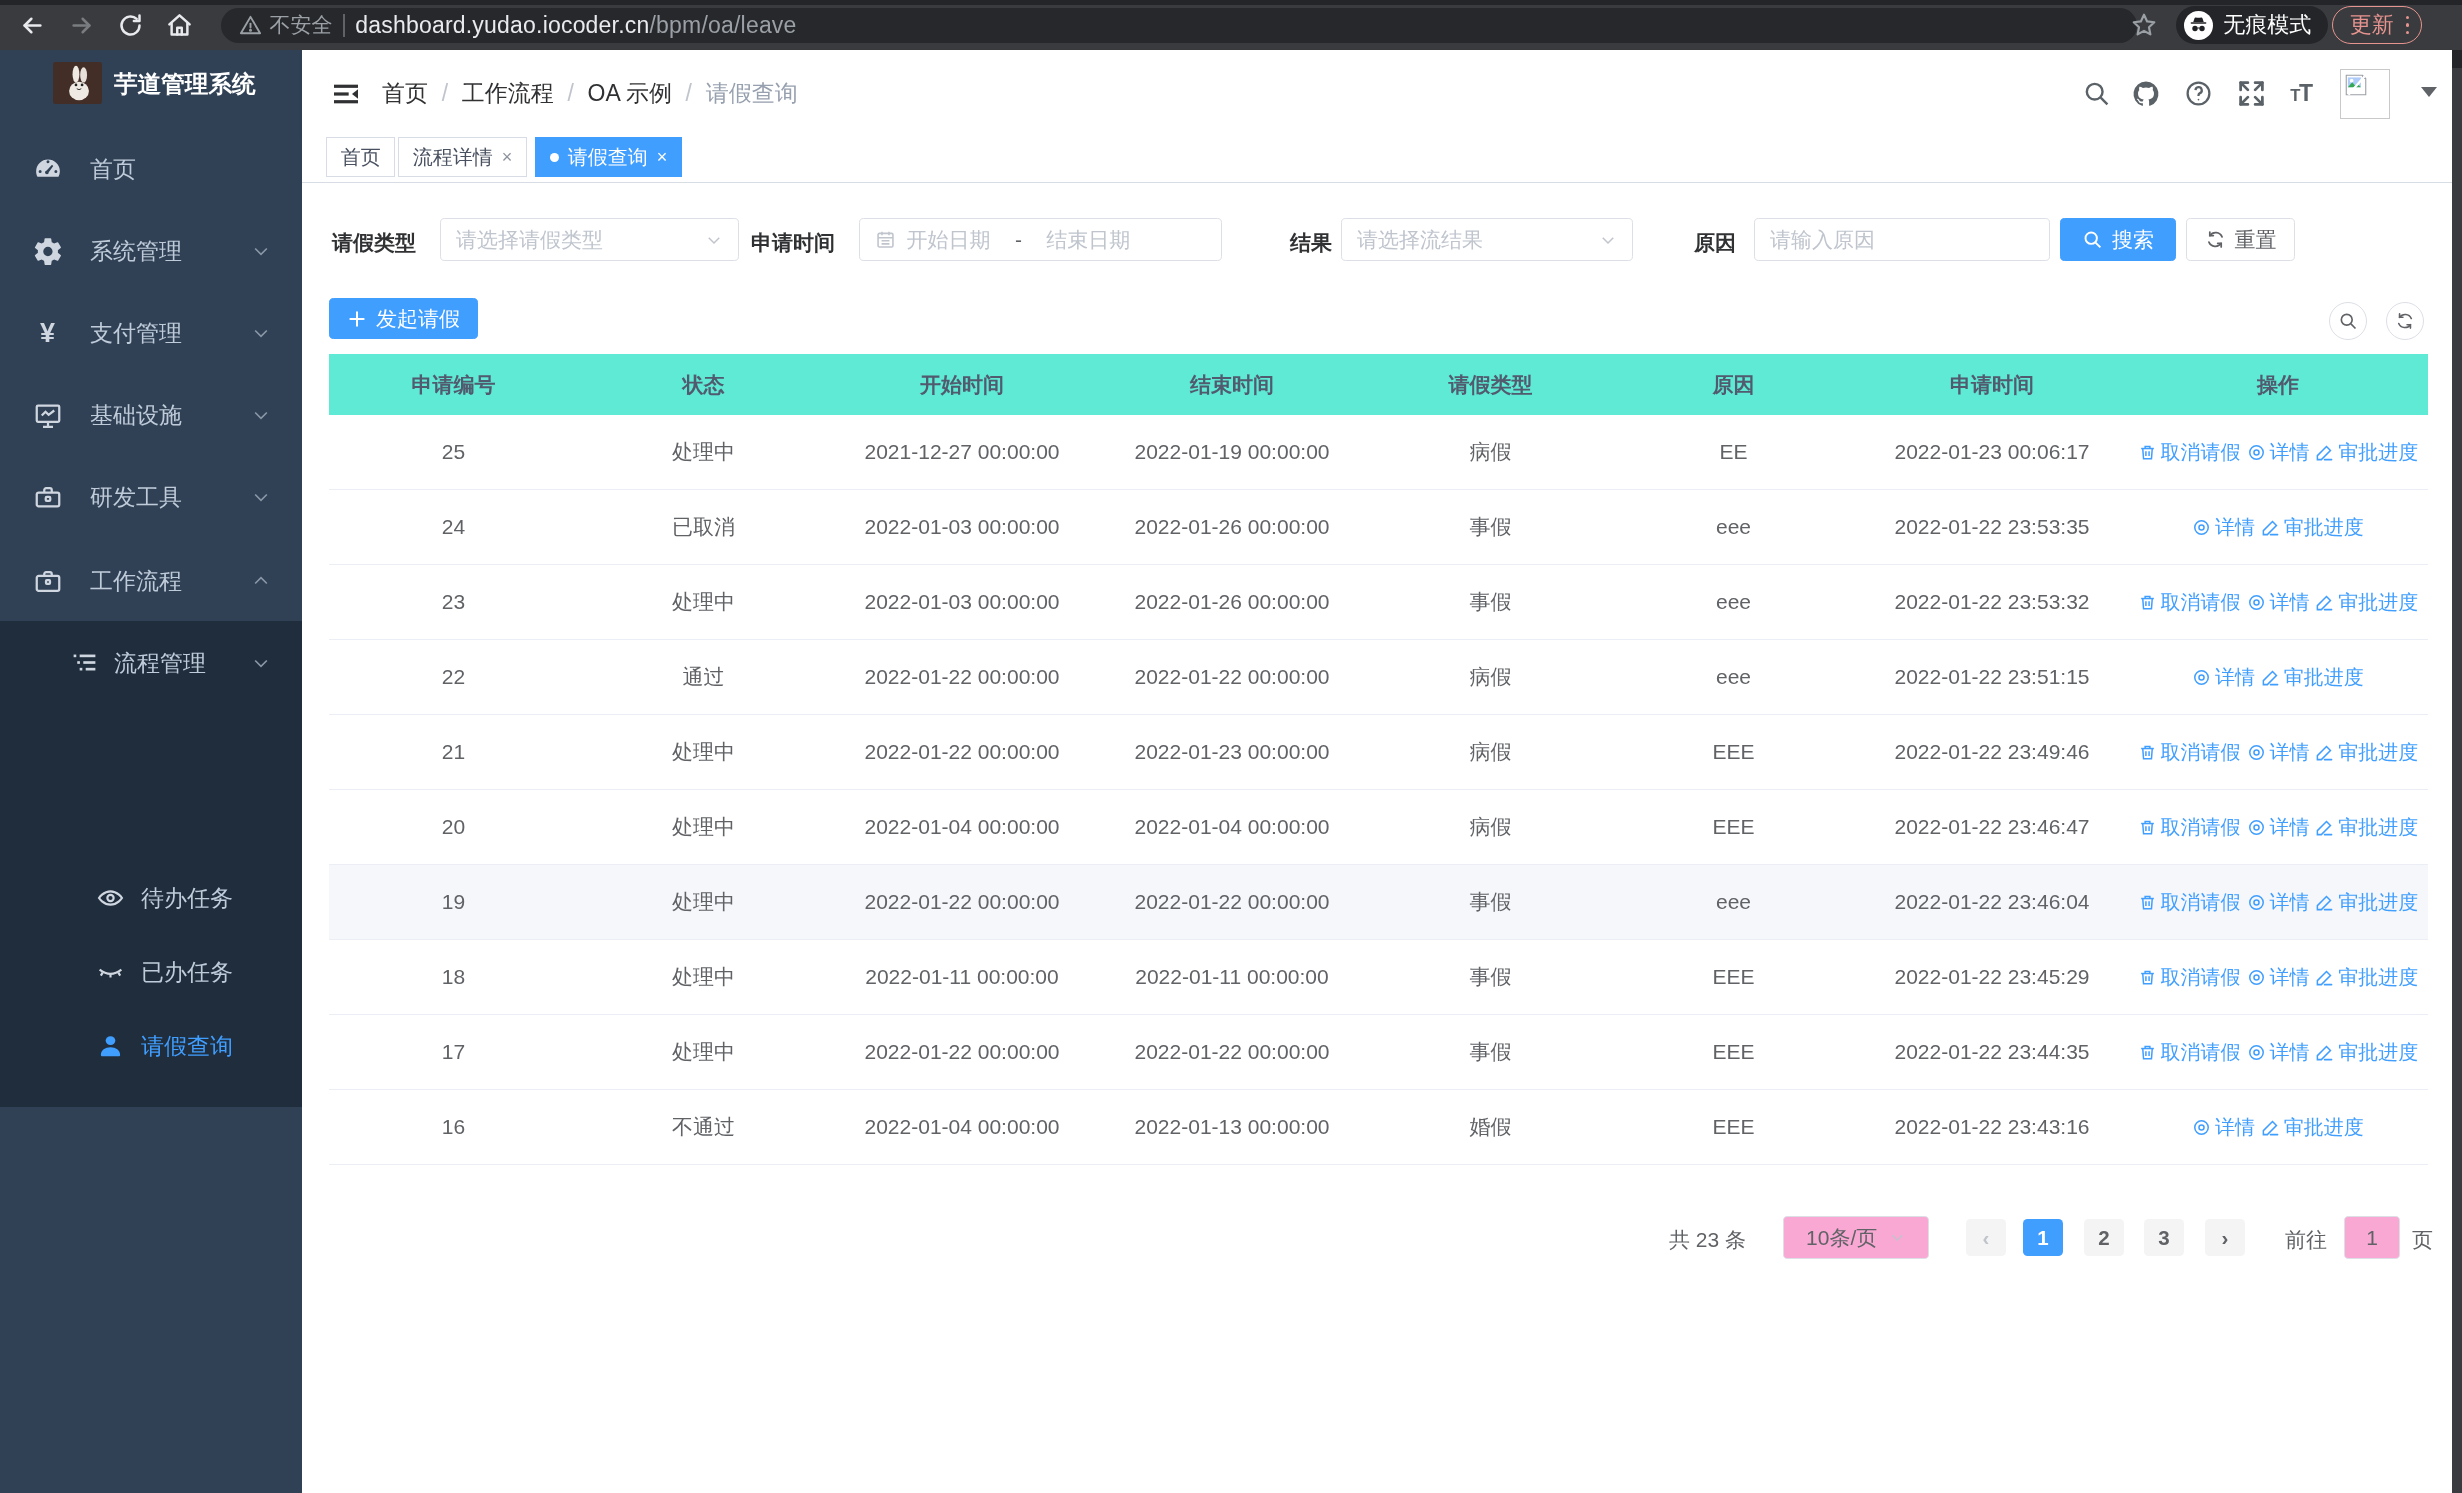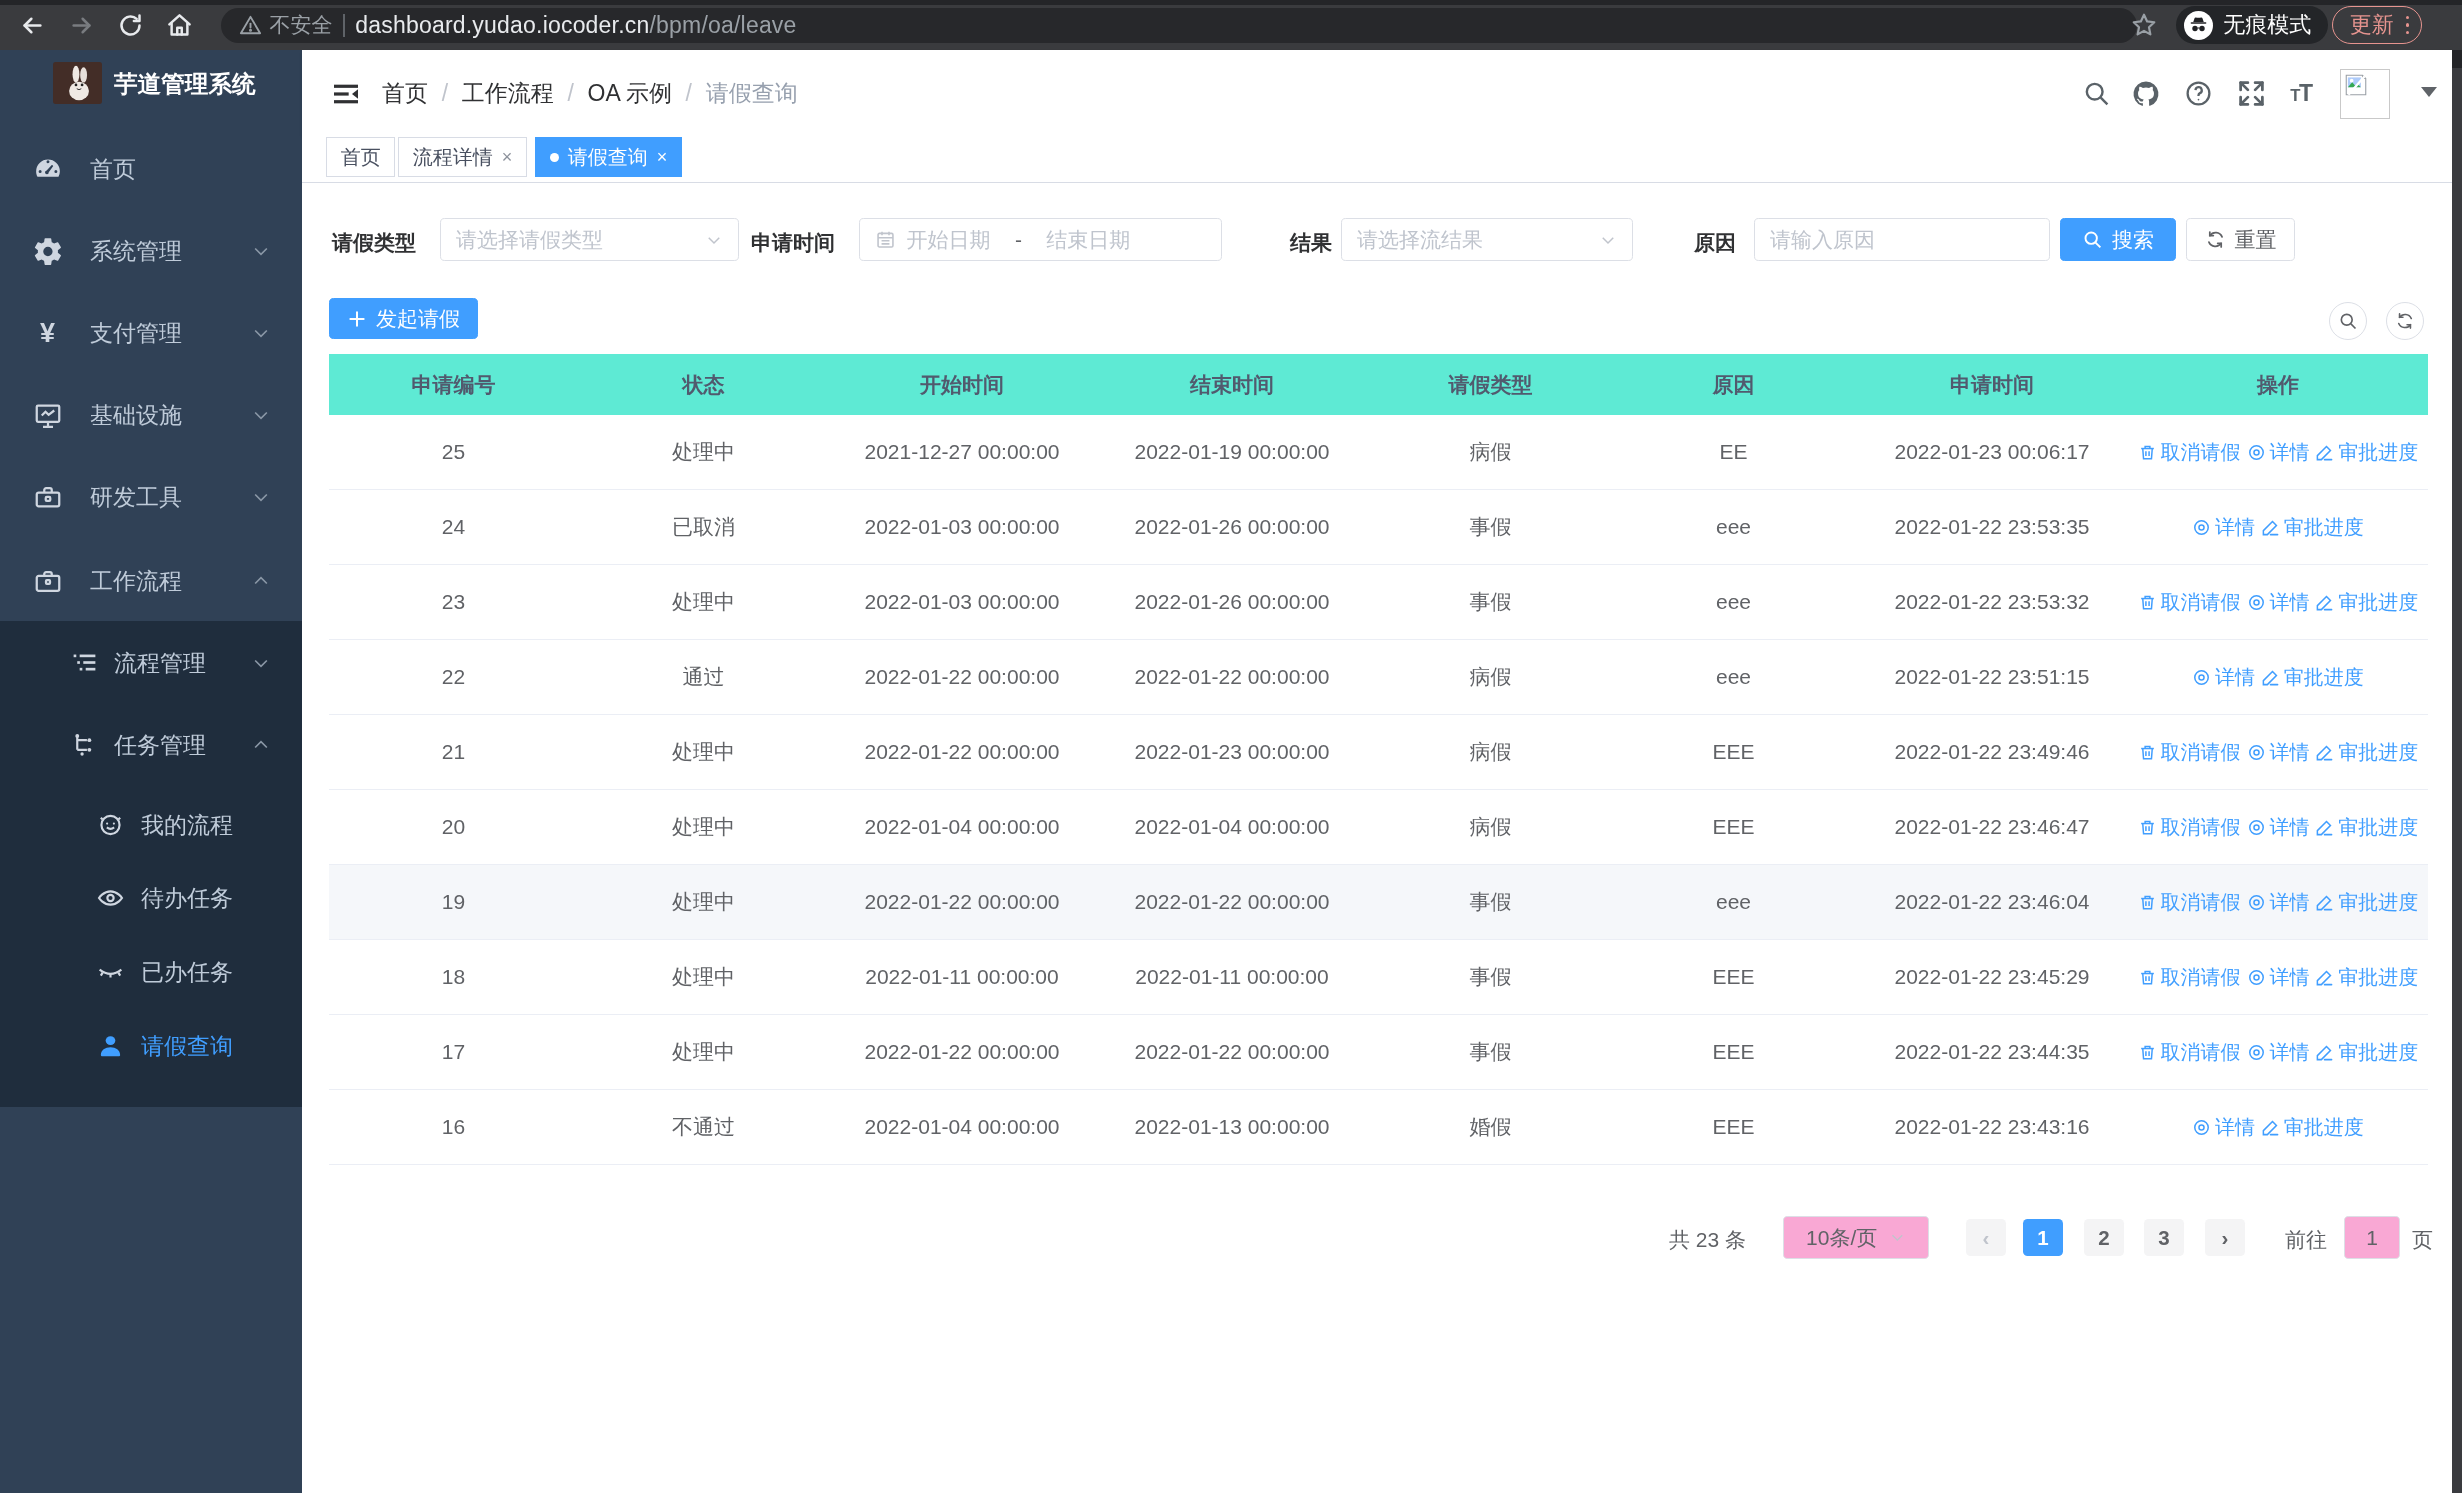--- a/index.html
+++ b/index.html
@@ -287,51 +287,20 @@
             <rect x="13" y="16" width="8" height="2.2"></rect>
           </svg>
       </span>
       <span class="mi-label">流程管理</span>
       <span class="mi-chev">
           <svg width="20" height="20" viewBox="0 0 24 24" fill="none" stroke="#8a97a6" stroke-width="2">
             <path d="M5 9l7 7 7-7"></path>
           </svg>
         </span>
     </div>
-    <div class="m-item s-item" style="top:83px">
-      <span class="mi-icon">
-        <svg width="29" height="29" viewBox="0 0 24 24" fill="none" stroke="#cfd6e0" stroke-width="1.8">
-            <path d="M6 4v12"></path>
-            <path d="M6 8h8"></path>
-            <path d="M6 16h8"></path>
-            <circle cx="6" cy="4.5" r="1.6" fill="#cfd6e0" stroke="none"></circle>
-            <circle cx="16" cy="8" r="1.6" fill="#cfd6e0" stroke="none"></circle>
-            <circle cx="16" cy="16" r="1.6" fill="#cfd6e0" stroke="none"></circle>
-            <circle cx="10" cy="19.5" r="1.4" fill="#cfd6e0" stroke="none"></circle>
-          </svg>
-      </span>
-      <span class="mi-label">任务管理</span>
-      <span class="mi-chev">
-          <svg width="20" height="20" viewBox="0 0 24 24" fill="none" stroke="#8a97a6" stroke-width="2">
-            <path d="M5 15l7-7 7 7"></path>
-          </svg>
-        </span>
-    </div>
-    <div class="m-item t-item" style="top:167px">
-      <span class="mi-icon">
-        <svg width="29" height="29" viewBox="0 0 24 24" fill="none" stroke="#cfd6e0" stroke-width="1.8">
-            <circle cx="12" cy="12" r="7.5"></circle>
-            <circle cx="9.2" cy="10.8" r="0.9" fill="#cfd6e0" stroke="none"></circle>
-            <circle cx="14.8" cy="10.8" r="0.9" fill="#cfd6e0" stroke="none"></circle>
-            <path d="M9 14q3 2.4 6 0"></path>
-            <path d="M5.5 7.5L4 6M18.5 7.5L20 6"></path>
-          </svg>
-      </span>
-      <span class="mi-label">我的流程</span>
-    </div>
     <div class="m-item t-item" style="top:240px">
       <span class="mi-icon">
         <svg width="29" height="29" viewBox="0 0 24 24" fill="none" stroke="#cfd6e0" stroke-width="1.8">
             <path d="M2.5 12S6 6.5 12 6.5 21.5 12 21.5 12 18 17.5 12 17.5 2.5 12 2.5 12z"></path>
             <circle cx="12" cy="12" r="2.6"></circle>
           </svg>
       </span>
       <span class="mi-label">待办任务</span>
     </div>
     <div class="m-item t-item" style="top:314px">

